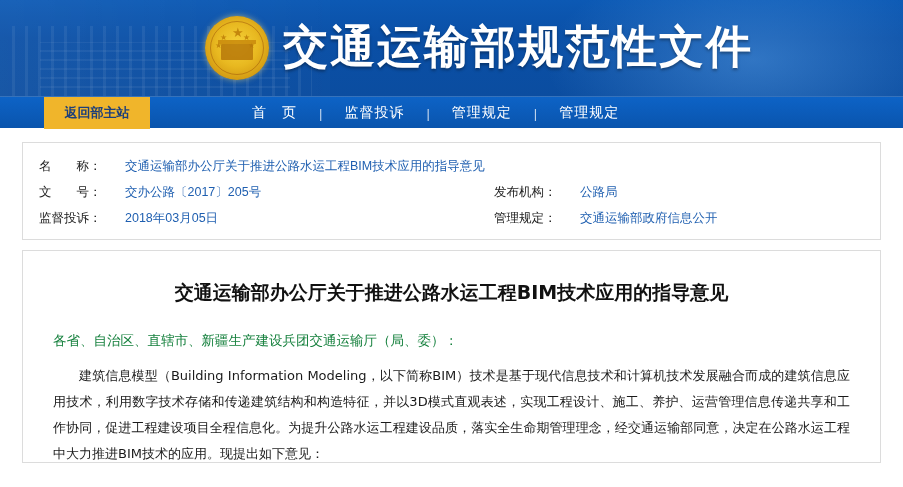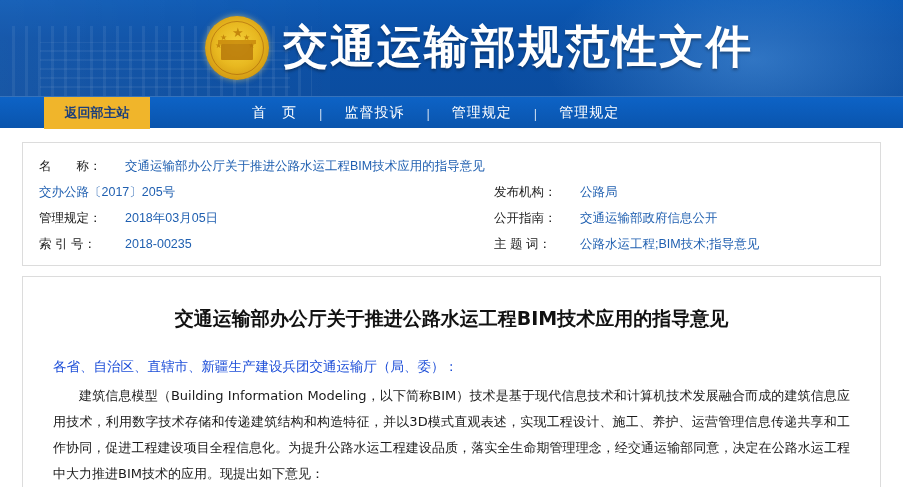--- a/index.html
+++ b/index.html
@@ -204,23 +204,23 @@
     text-align: center;
     font-size: 19px;
     font-weight: bold;
     color: #111111;
     font-family: "DejaVu Sans", "Liberation Sans", sans-serif;
     line-height: 30px;
     margin-bottom: 22px;
   }
   .article-salutation {
     font-size: 13.5px;
-    color: #1d4ed8;
+    color: #15803d;
     line-height: 22px;
-    margin-bottom: 6px;
+    margin-bottom: 12px;
     font-family: "DejaVu Sans", "Liberation Sans", sans-serif;
   }
   .article-para {
     font-size: 13px;
     color: #1a1a1a;
     line-height: 26px;
     text-align: justify;
     text-indent: 2em;
     font-family: "DejaVu Sans", "Liberation Sans", sans-serif;
   }
@@ -265,49 +265,40 @@
 
       <div class="meta-row">
         <div class="meta-cell left" style="width:auto;flex:1">
           <span class="meta-label">名　　称：</span>
           <span class="meta-value">交通运输部办公厅关于推进公路水运工程BIM技术应用的指导意见</span>
         </div>
       </div>
 
       <div class="meta-row">
         <div class="meta-cell left">
+          <span class="meta-label">文　　号：</span>
           <span class="meta-value">交办公路〔2017〕205号</span>
         </div>
         <div class="meta-cell right">
           <span class="meta-label">发布机构：</span>
           <span class="meta-value">公路局</span>
         </div>
       </div>
 
       <div class="meta-row">
         <div class="meta-cell left">
+          <span class="meta-label">监督投诉：</span>
+          <span class="meta-value">2018年03月05日</span>
+        </div>
+        <div class="meta-cell right">
           <span class="meta-label">管理规定：</span>
-          <span class="meta-value">2018年03月05日</span>
-        </div>
-        <div class="meta-cell right">
-          <span class="meta-label">公开指南：</span>
           <span class="meta-value">交通运输部政府信息公开</span>
         </div>
       </div>
 
-      <div class="meta-row">
-        <div class="meta-cell left">
-          <span class="meta-label">索 引 号：</span>
-          <span class="meta-value">2018-00235</span>
-        </div>
-        <div class="meta-cell right">
-          <span class="meta-label">主 题 词：</span>
-          <span class="meta-value">公路水运工程;BIM技术;指导意见</span>
-        </div>
-      </div>
 
     </div>
   </div>
 
   <div class="article">
     <div class="article-title">交通运输部办公厅关于推进公路水运工程BIM技术应用的指导意见</div>
     <div class="article-salutation">各省、自治区、直辖市、新疆生产建设兵团交通运输厅（局、委）：</div>
     <div class="article-para">建筑信息模型（Building Information Modeling，以下简称BIM）技术是基于现代信息技术和计算机技术发展融合而成的建筑信息应用技术，利用数字技术存储和传递建筑结构和构造特征，并以3D模式直观表述，实现工程设计、施工、养护、运营管理信息传递共享和工作协同，促进工程建设项目全程信息化。为提升公路水运工程建设品质，落实全生命期管理理念，经交通运输部同意，决定在公路水运工程中大力推进BIM技术的应用。现提出如下意见：</div>
   </div>
 

